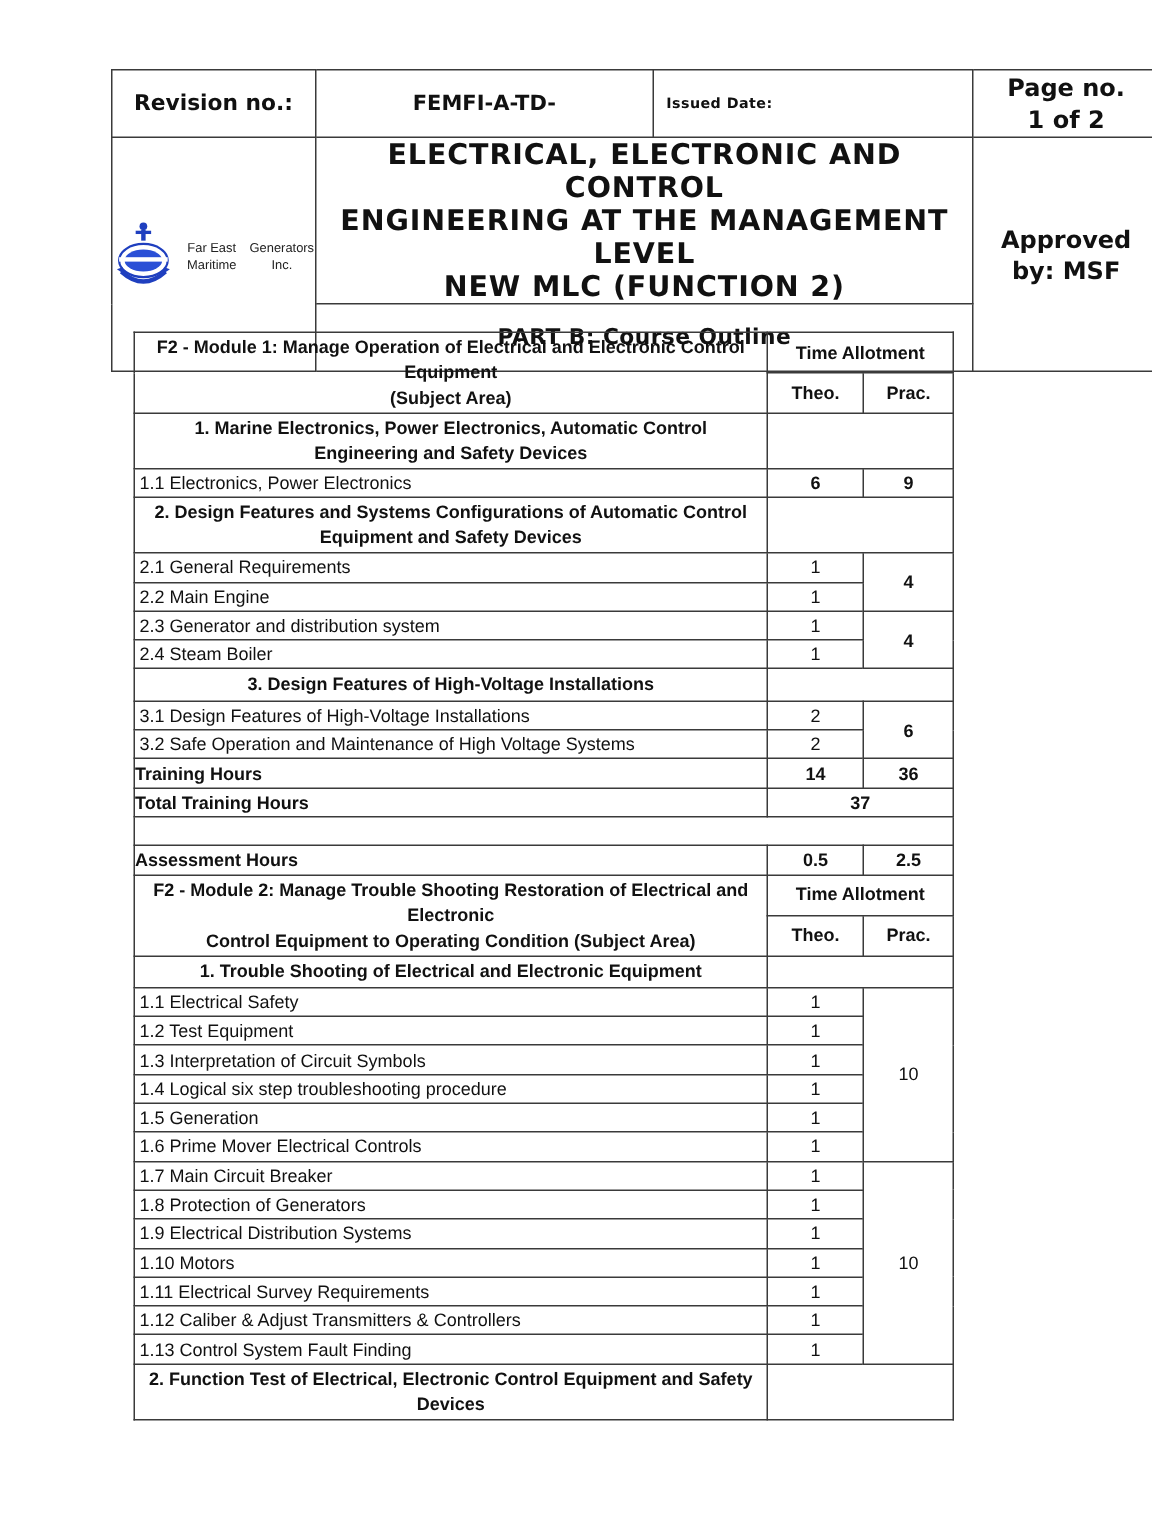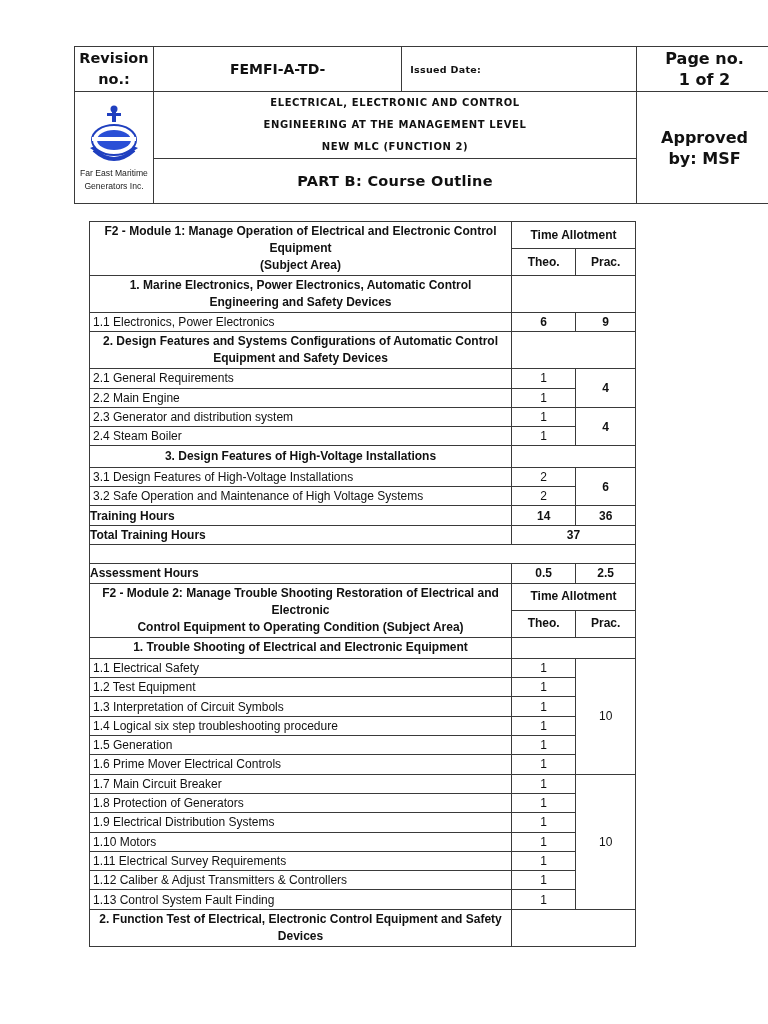--- a/index.html
+++ b/index.html
@@ -8,24 +8,24 @@
   td { border: 1px solid #3a3a3a; padding: 0; }
 
   
   #hdr { left: 74px; top: 46px; width: 699px; }
   #hdr td { font-family: "DejaVu Sans", sans-serif; font-weight: bold; text-align: center; vertical-align: middle; }
   .h-rev { width: 68px; height: 44px; font-size: 14.5px; line-height: 21px; }
   .h-code { width: 220px; font-size: 14px; }
   .h-issued { width: 200px; font-size: 9.5px; text-align: left !important; padding-left: 8px !important; letter-spacing: 0.3px; }
   .h-page { width: 120px; font-size: 16px; line-height: 21px; margin-left: 15px; }
   .h-logo { height: 110px; vertical-align: middle; }
-  .h-title { font-size: 10px; line-height: 22px; letter-spacing: 0.6px; height: 66px; }
+  .h-title { font-size: 19px; line-height: 22px; letter-spacing: 0.6px; height: 66px; }
   .h-part { font-size: 14.5px; height: 44px; letter-spacing: 0.3px; margin-left: 28px; }
   .h-approved { font-size: 16px; line-height: 21px; }
-  .logo-wrap { display: flex; flex-direction: column; align-items: center; text-align: center; }
+  .logo-wrap { display: flex; flex-direction: row; align-items: center; text-align: center; }
   .logo-text { font-family: "Liberation Sans", sans-serif; font-weight: normal; font-size: 8.6px; line-height: 11px; color: #222; margin-top: 2px; }
 
   
   #course { left: 89px; top: 221px; width: 547px; font-family: "Liberation Sans", sans-serif; font-size: 12px; }
   #course td { height: 18.3px; line-height: 14px; }
   .c-desc { width: 494px; padding: 0 0 0 3px !important; }
   .c-theo { width: 61px; text-align: center; }
   .c-prac { width: 56px; text-align: center; }
   .right { text-align: left; padding-right: 7px !important; }
   .bold { font-weight: bold; }

